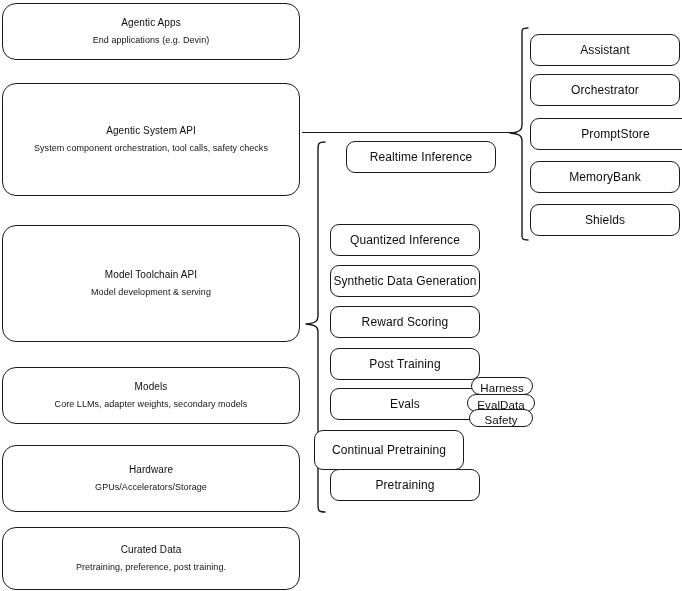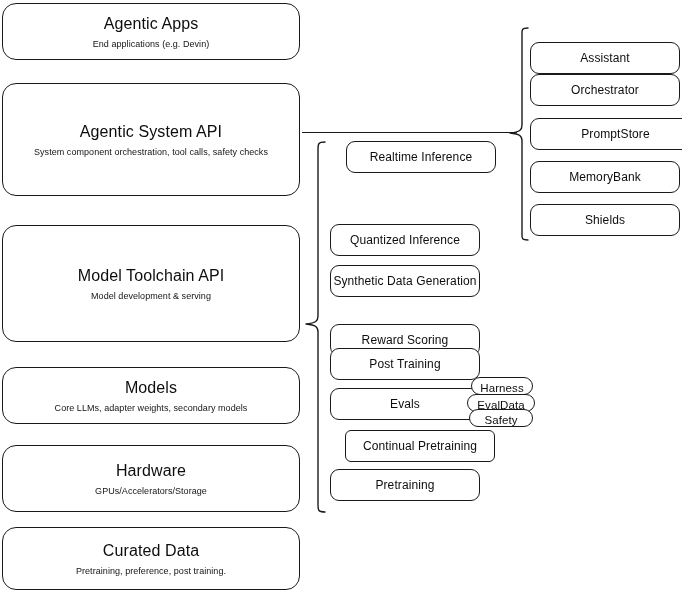--- a/index.html
+++ b/index.html
@@ -30,21 +30,21 @@
     align-items: center;
     justify-content: center;
     text-align: center;
   }
 
   .stack-box {                 
     border-radius: 14px;
     padding: 4px 10px;
   }
   .stack-title {
-    font-size: 16px;
+    font-size: 10px;
     color: #0d0d0d;
     line-height: 1.25;
     letter-spacing: .1px;
   }
   .stack-sub {
     font-size: 9px;
     color: #141414;
     margin-top: 5px;
     line-height: 1.2;
     letter-spacing: .05px;
@@ -122,21 +122,21 @@
     <div class="stack-title">Curated Data</div>
     <div class="stack-sub">Pretraining, preference, post training.</div>
   </div>
 
   <div class="connector-line" style="left:302px; top:132px; width:215px; height:1.4px;"></div>
 
   <svg class="brace-svg" style="left:508px; top:26px;" width="22" height="220" viewBox="0 0 22 220">
     <path d="M20 2 C 13 2, 14 4, 14 10 L14 99 C14 104, 12 106, 2 107 C12 108, 14 110, 14 115 L14 206 C14 212, 13 214, 20 214"></path>
   </svg>
 
-  <div class="node pill-box" style="left:530px; top:34px; width:150px; height:32px;margin-top:8px;">
+  <div class="node pill-box" style="left:530px; top:34px; width:150px; height:32px;">
     <span>Assistant</span>
   </div>
   <div class="node pill-box" style="left:530px; top:74px; width:150px; height:32px;">
     <span>Orchestrator</span>
   </div>
   <div class="node pill-box" style="left:530px; top:118px; width:171px; height:32px;">
     <span>PromptStore</span>
   </div>
   <div class="node pill-box" style="left:530px; top:161px; width:150px; height:32px;">
     <span>MemoryBank</span>
@@ -151,30 +151,30 @@
 
   <div class="node pill-box" style="left:346px; top:141px; width:150px; height:32px;">
     <span>Realtime Inference</span>
   </div>
   <div class="node pill-box" style="left:330px; top:265px; width:150px; height:32px;">
     <span>Synthetic Data Generation</span>
   </div>
   <div class="node pill-box" style="left:330px; top:224px; width:150px; height:32px;">
     <span>Quantized Inference</span>
   </div>
-  <div class="node pill-box" style="left:330px; top:324px; width:150px; height:32px;">
+  <div class="node pill-box" style="left:330px; top:306px; width:150px; height:32px;">
     <span>Reward Scoring</span>
   </div>
   <div class="node pill-box" style="left:330px; top:348px; width:150px; height:32px;">
     <span>Post Training</span>
   </div>
   <div class="node pill-box" style="left:330px; top:388px; width:150px; height:32px;">
     <span>Evals</span>
   </div>
-  <div class="node pill-box" style="left:345px; top:430px; width:150px; height:32px;border-radius:6px;">
+  <div class="node pill-box" style="left:314px; top:430px; width:150px; height:40px;">
     <span>Continual Pretraining</span>
   </div>
   <div class="node pill-box" style="left:330px; top:469px; width:150px; height:32px;">
     <span>Pretraining</span>
   </div>
 
   <div class="tag-pill" style="left:471px; top:377px; width:62px; height:18px;">
     <span>Harness</span>
   </div>
   <div class="tag-pill" style="left:467px; top:394px; width:68px; height:18px;">

